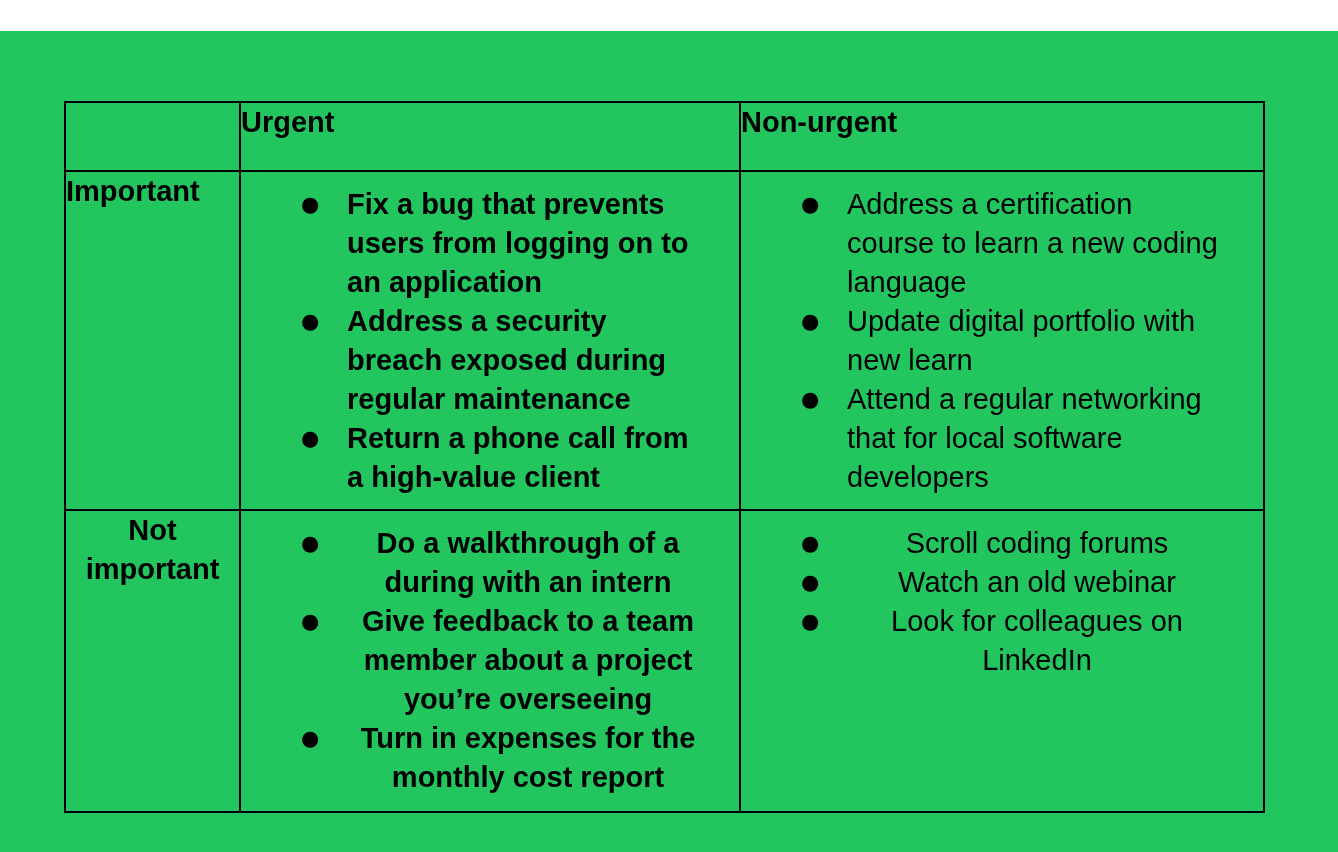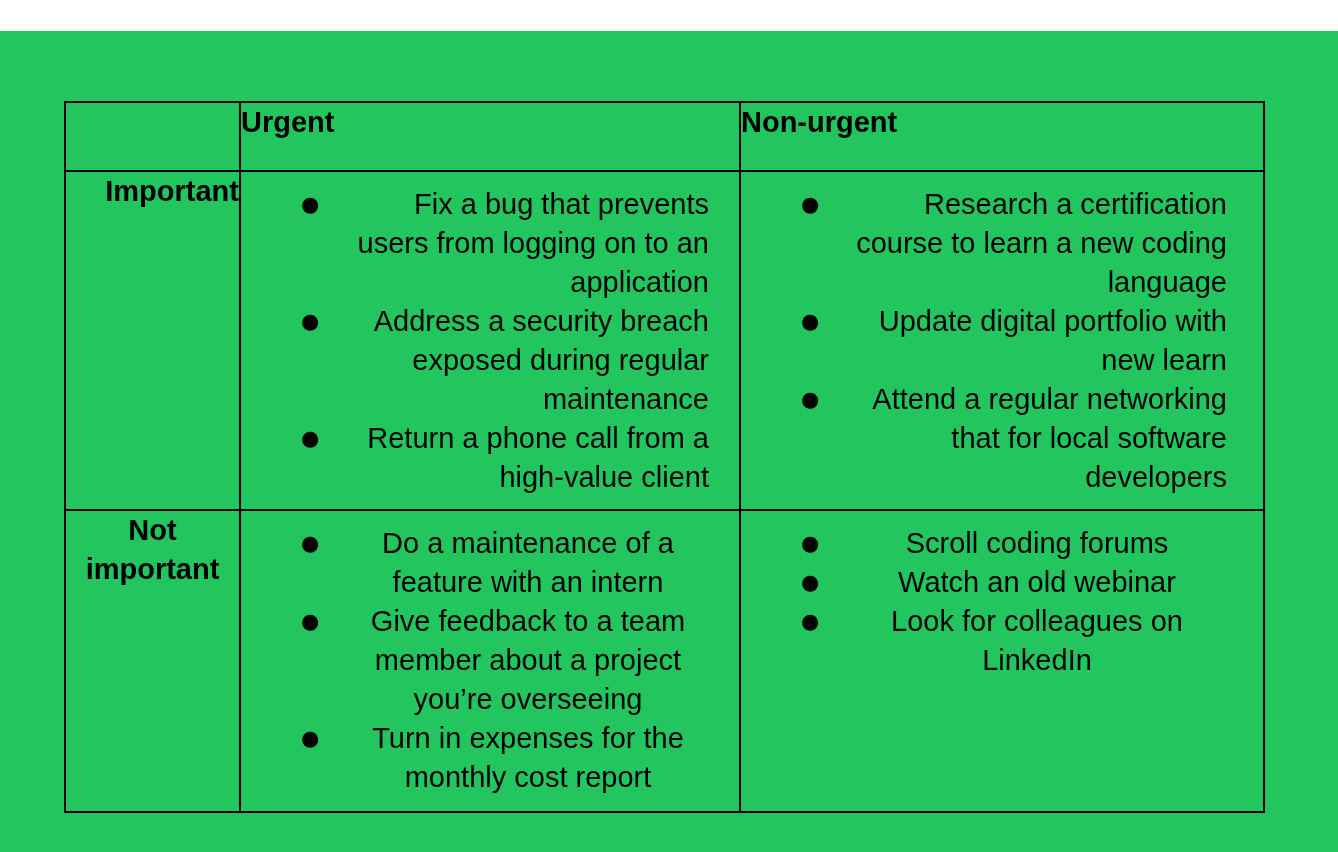--- a/index.html
+++ b/index.html
@@ -31,42 +31,42 @@
     font-size: 29px;
     line-height: 39px;
   }
   table.matrix td {
     border: 2px solid #000000;
     vertical-align: top;
     padding: 0;
     overflow: hidden;
   }
   tr.header-row { height: 69px; }
-  tr.row-important { height: 339px; text-align: right; }
+  tr.row-important { height: 339px; }
   tr.row-not-important { height: 302px; text-align: center; }
 
   td.head {
     font-weight: bold;
     vertical-align: middle;
     padding-left: 12px;
   }
   td.rowlabel {
     font-weight: bold;
     padding: 13px 10px 0 13px;
   }
   ul.items {
     list-style: none;
     margin: 13px 0 0 0;
     padding: 0;
   }
   ul.items li {
     position: relative;
     margin-left: 106px;
   }
-  td.col-urgent ul.items li { width: 362px; }
+  td.col-urgent ul.items li { width: 362px; font-weight: bold; }
   td.col-nonurgent ul.items li { width: 380px; }
   ul.items li::before {
     content: "\25CF";
     position: absolute;
     left: -46px;
     top: 0;
     font-size: 21px;
     line-height: 39px;
     font-family: "DejaVu Sans", sans-serif;
   }
@@ -91,31 +91,31 @@
         <td class="rowlabel">Important</td>
         <td class="col-urgent">
           <ul class="items">
               <li>Fix a bug that prevents users from logging on to an application</li>
               <li>Address a security breach exposed during regular maintenance</li>
               <li>Return a phone call from a high-value client</li>
             </ul>
         </td>
         <td class="col-nonurgent">
           <ul class="items">
-              <li>Research a certification course to learn a new coding language</li>
+              <li>Address a certification course to learn a new coding language</li>
               <li>Update digital portfolio with new learn</li>
               <li>Attend a regular networking that for local software developers</li>
             </ul>
         </td>
       </tr>
       <tr class="row-not-important">
         <td class="rowlabel">Not important</td>
         <td class="col-urgent">
           <ul class="items">
-              <li>Do a maintenance of a feature with an intern</li>
+              <li>Do a walkthrough of a during with an intern</li>
               <li>Give feedback to a team member about a project you’re overseeing</li>
               <li>Turn in expenses for the monthly cost report</li>
             </ul>
         </td>
         <td class="col-nonurgent">
           <ul class="items">
               <li>Scroll coding forums</li>
               <li>Watch an old webinar</li>
               <li>Look for colleagues on LinkedIn</li>
             </ul>

